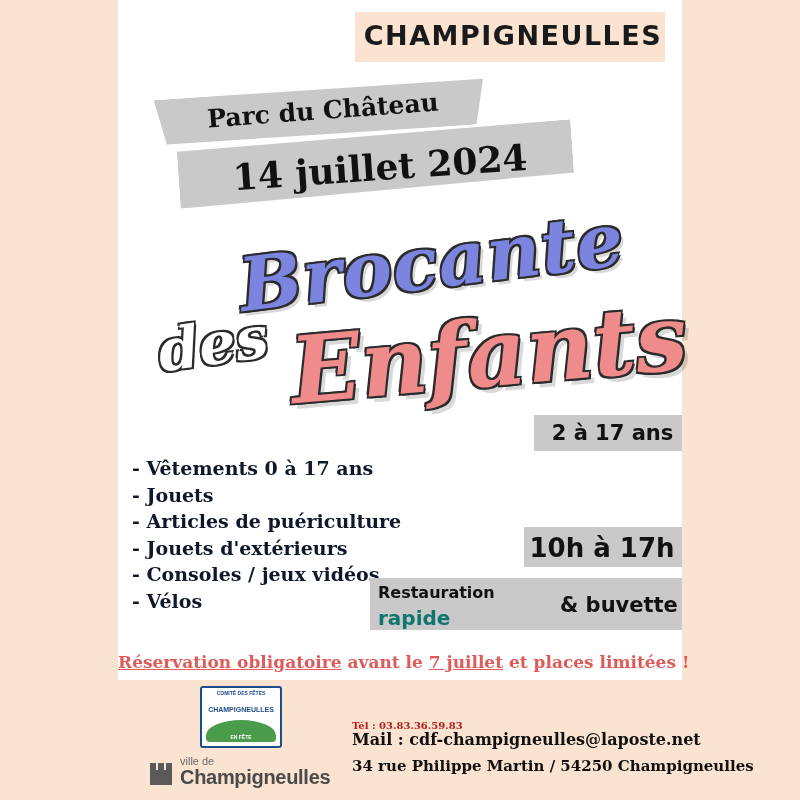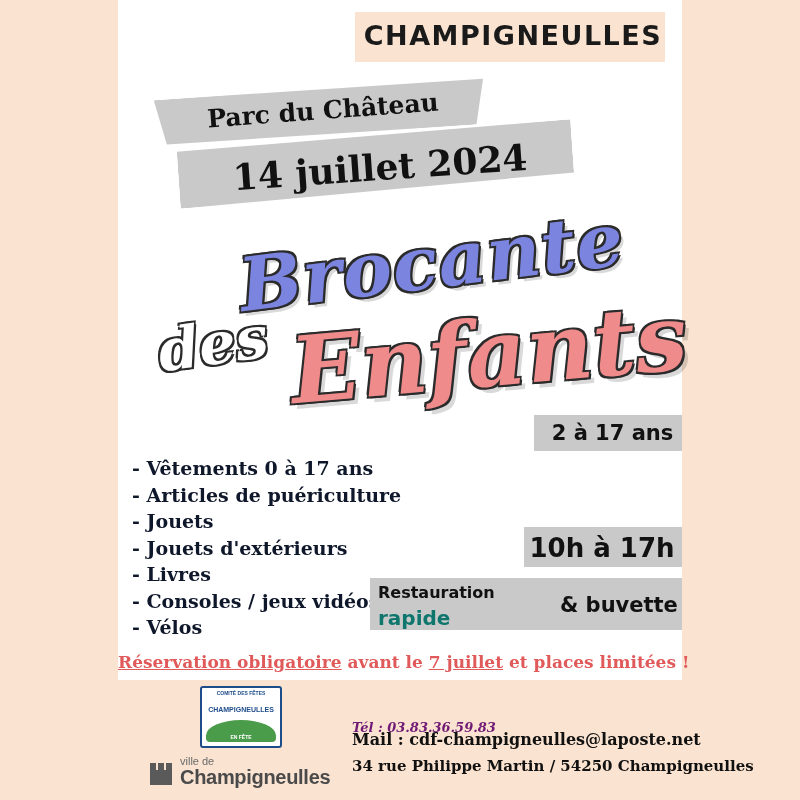--- a/index.html
+++ b/index.html
@@ -390,24 +390,23 @@
     color: #111;
     white-space: nowrap;
     margin-top: 32px;
   }
   .contact-tel {
     position: absolute;
     left: 352px;
     top: 720px;
     font-family: "DejaVu Serif", serif;
     font-weight: bold;
-    font-size: 13px;
-    color: #701a75;
-    white-space: nowrap;
-    font-style: italic;
+    font-size: 10px;
+    color: #b91c1c;
+    white-space: nowrap;
   }
   .contact-addr {
     position: absolute;
     left: 352px;
     top: 757px;
     font-family: "DejaVu Serif", serif;
     font-weight: bold;
     font-size: 15px;
     color: #111;
     white-space: nowrap;
@@ -433,24 +432,23 @@
 
   <div class="brocante">Brocante</div>
   <div class="des">des</div>
   <div class="enfants">Enfants</div>
 
   <div class="age-band"></div>
   <div class="age-text">2 à 17 ans</div>
 
   <div class="items">
     <div>- Vêtements 0 à 17 ans</div>
+    <div>- Jouets</div>
     <div>- Articles de puériculture</div>
-    <div>- Jouets</div>
     <div>- Jouets d'extérieurs</div>
-    <div>- Livres</div>
     <div>- Consoles / jeux vidéos</div>
     <div>- Vélos</div>
   </div>
 
   <div class="hours-band"></div>
   <div class="hours-text">10h à 17h</div>
 
   <div class="resto-band"></div>
   <div class="resto-line1">Restauration</div>
   <div class="resto-line2">rapide</div>

